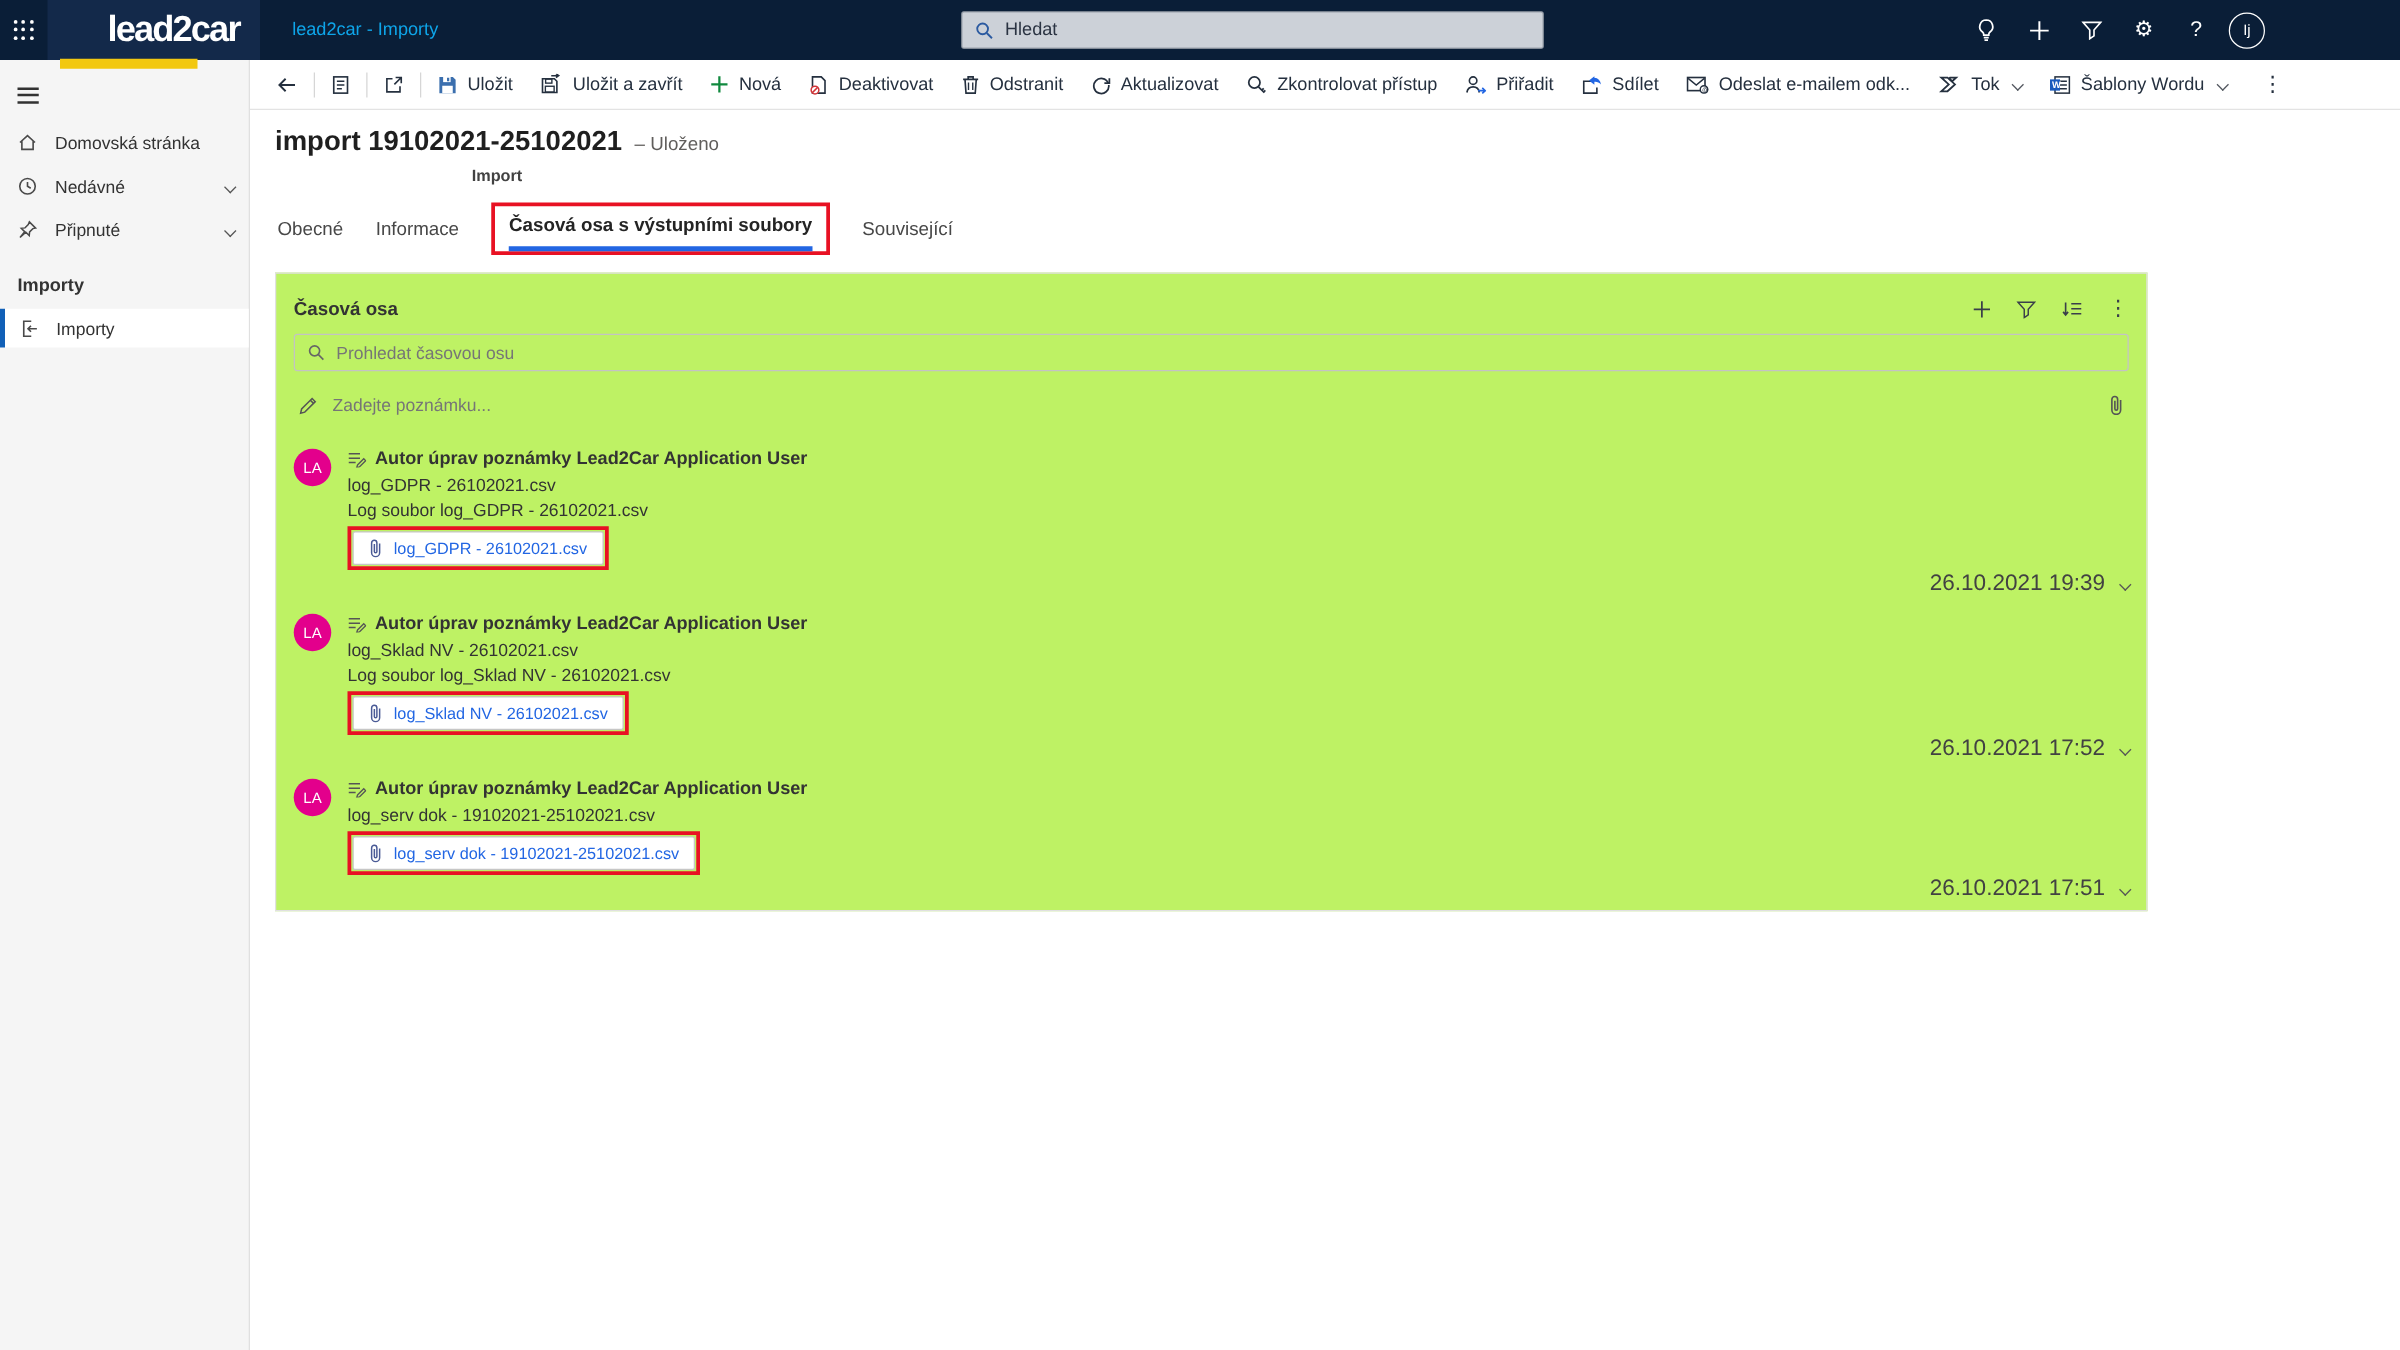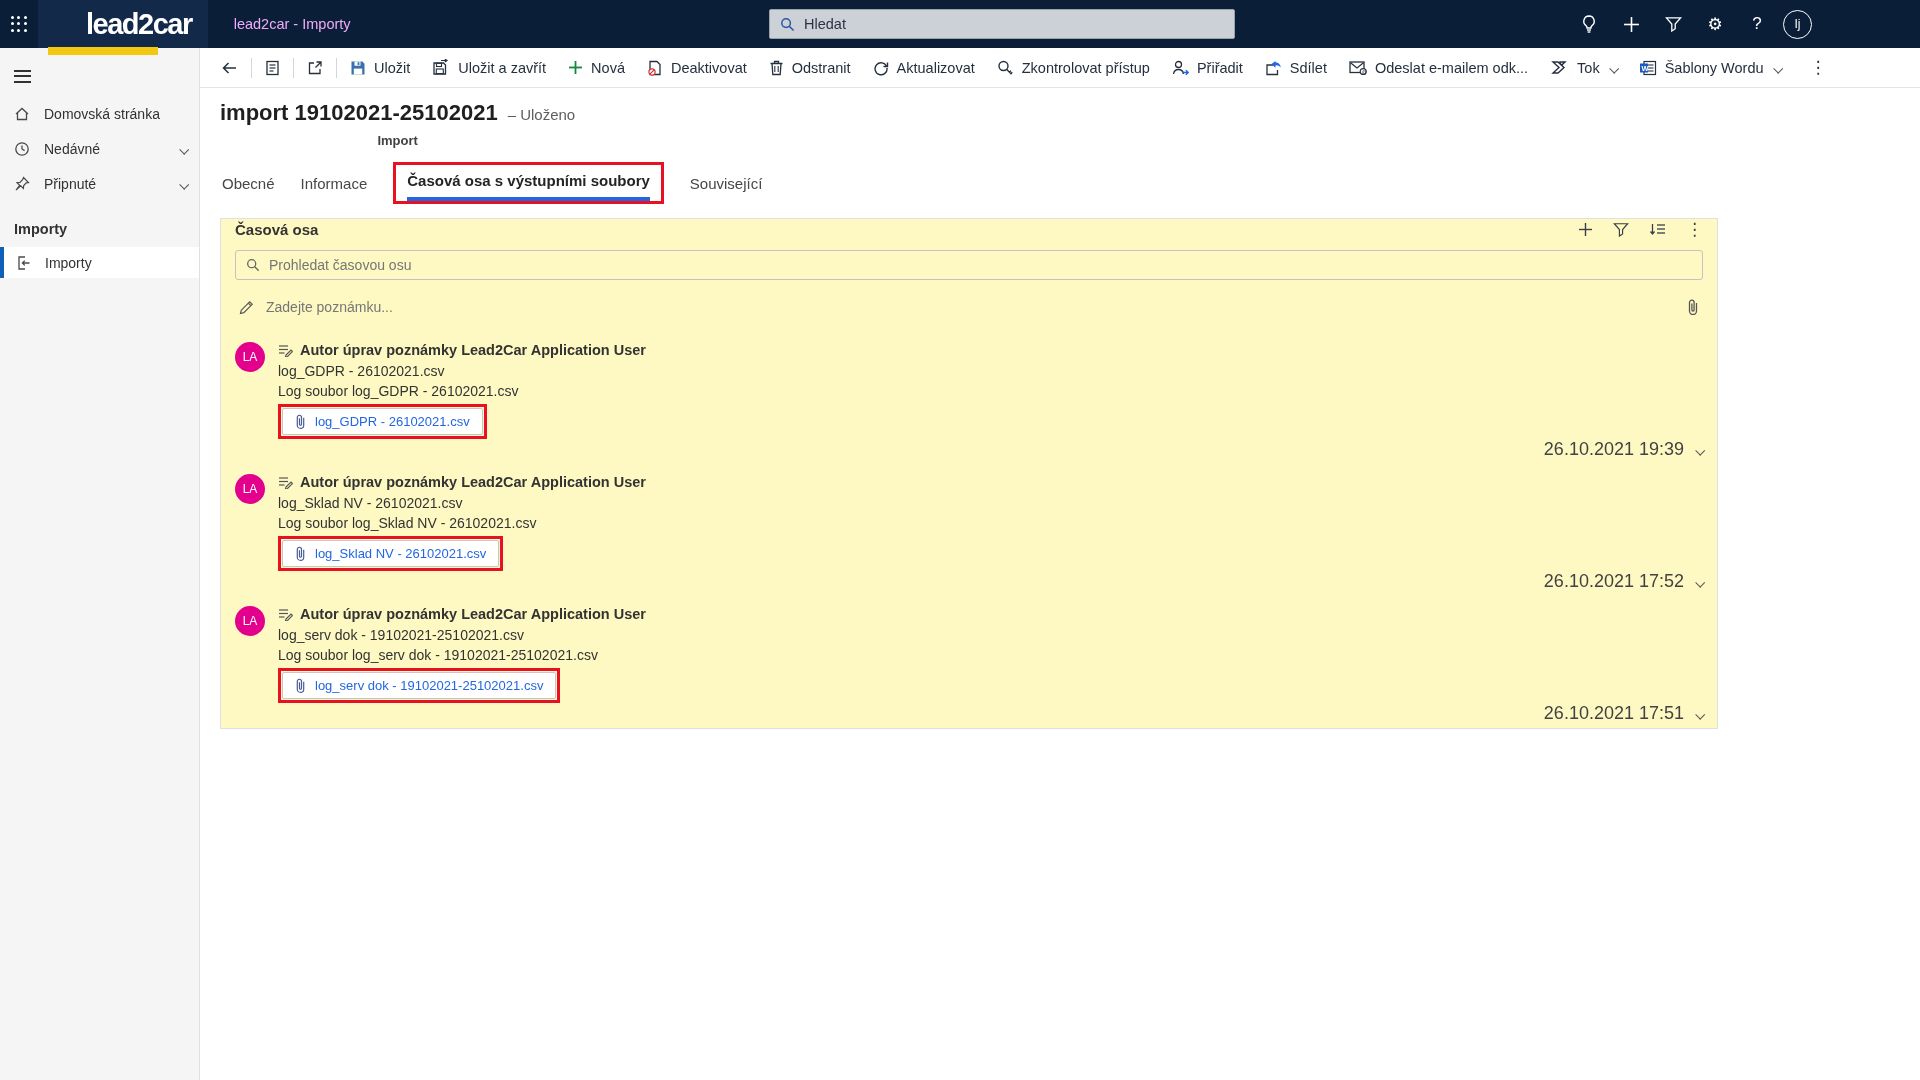--- a/index.html
+++ b/index.html
@@ -10,21 +10,21 @@
   
   .topbar { position:absolute; left:0; top:0; width:1920px; height:48px;
     background:#0a1e37; display:flex; align-items:center; z-index:30; color:#fff; }
   .waffle { width:38px; height:48px; display:flex; align-items:center; justify-content:center; cursor:pointer; }
   .waffle-grid { display:grid; grid-template-columns:repeat(3,4px); grid-template-rows:repeat(3,4px); gap:2.5px; }
   .waffle-grid i { width:3px; height:3px; background:#fff; border-radius:50%; }
   .logo-block { position:relative; height:48px; padding:0 16px 0 12px; background:#13294a;
     display:flex; align-items:center; }
   .logo-text { font-size:29px; font-weight:800; letter-spacing:-1.5px; color:#fff;margin-left:36px; }
   .logo-underline { position:absolute; left:10px; width:110px; bottom:-7px; height:8px; background:#f2c811; }
-  .app-title { margin-left:26px; font-size:14.5px; color:#f0abfc; }
+  .app-title { margin-left:26px; font-size:14.5px; color:#0ea5e9; }
   .top-search { position:absolute; left:769px; top:9px; width:466px; height:30px;
     background:#ccd1d8; border:1px solid #9aa1ab; border-radius:2px;
     display:flex; align-items:center; padding:0 10px; gap:9px; }
   .top-search span { font-size:14.5px; color:#2a3342; }
   .top-icons { position:absolute; right:108px; top:0; height:48px; display:flex; align-items:center; gap:10px; }
   .top-icon-btn { width:32px; height:32px; display:flex; align-items:center; justify-content:center;
     color:#fff; cursor:pointer; font-size:17px; }
   .avatar-ring { width:29px; height:29px; border:1.5px solid #fff; border-radius:50%;
     display:flex; align-items:center; justify-content:center; font-size:12px; color:#fff; cursor:pointer; }
 
@@ -64,21 +64,21 @@
 
   
   .tabs { position:absolute; left:222px; top:158px; display:flex; align-items:flex-end; gap:26px; height:46px; }
   .tab { font-size:15px; color:#474747; padding-bottom:12px; cursor:pointer; }
   .tab-active-box { border:3px solid #e81123; padding:7px 11px 0 11px; display:flex; flex-direction:column; }
   .tab-active { font-size:15px; font-weight:bold; color:#242424; cursor:pointer; }
   .tab-underline { height:4px; background:#2266e3; margin-top:8px; }
 
   
   .card { position:absolute; left:220px; top:218px; width:1498px; height:511px;
-    background:#fef9c3; border:1px solid #e0e0e0; padding:0 14px; }
+    background:#bef264; border:1px solid #e0e0e0; padding:18px 14px; }
   .card-head { display:flex; align-items:center; }
   .card-title { font-size:15px; font-weight:bold; color:#333; }
   .card-tools { margin-left:auto; display:flex; align-items:center; gap:20px; color:#3a3f4a; }
   .tool-btn { cursor:pointer; display:flex; align-items:center; font-size:17px; }
   .tl-search { margin-top:10px; height:30px; border:1px solid #c3c3c3; border-radius:3px;
     display:flex; align-items:center; padding:0 10px; gap:9px; }
   .tl-search span { font-size:14px; color:#767676; }
   .note-row { margin-top:14px; height:26px; display:flex; align-items:center; gap:12px; padding:0 4px; }
   .note-row span { font-size:14px; color:#767676; }
   .note-clip { margin-left:auto; color:#555; cursor:pointer; }
@@ -515,21 +515,20 @@
         <div class="entry-title-row">
           <svg width="15" height="14" viewBox="0 0 15 14">
               <line x1="1" y1="3" x2="10" y2="3" stroke="#555" stroke-width="1.2"></line>
               <line x1="1" y1="6.5" x2="10" y2="6.5" stroke="#555" stroke-width="1.2"></line>
               <line x1="1" y1="10" x2="6.5" y2="10" stroke="#555" stroke-width="1.2"></line>
               <path d="M8 12l5-5 1.5 1.5-5 5-2.2.7z" fill="none" stroke="#555" stroke-width="1.1"></path>
             </svg>
           <span class="entry-title">Autor úprav poznámky Lead2Car Application User</span>
         </div>
         <div class="entry-line">log_serv dok - 19102021-25102021.csv</div>
-        <div class="entry-line">Log soubor log_serv dok - 19102021-25102021.csv</div>
         <div class="chip-anno">
           <div class="chip">
             <svg width="11" height="15" viewBox="0 0 12 16">
                 <path d="M9.5 4v8a3.5 3.5 0 0 1-7 0V3.5a2.3 2.3 0 0 1 4.6 0V11a1.1 1.1 0 0 1-2.2 0V4.5" fill="none" stroke="#4a5a96" stroke-width="1.3"></path>
               </svg>
             <a>log_serv dok - 19102021-25102021.csv</a>
           </div>
         </div>
         <div class="entry-footer">
           <span>26.10.2021 17:51</span>

